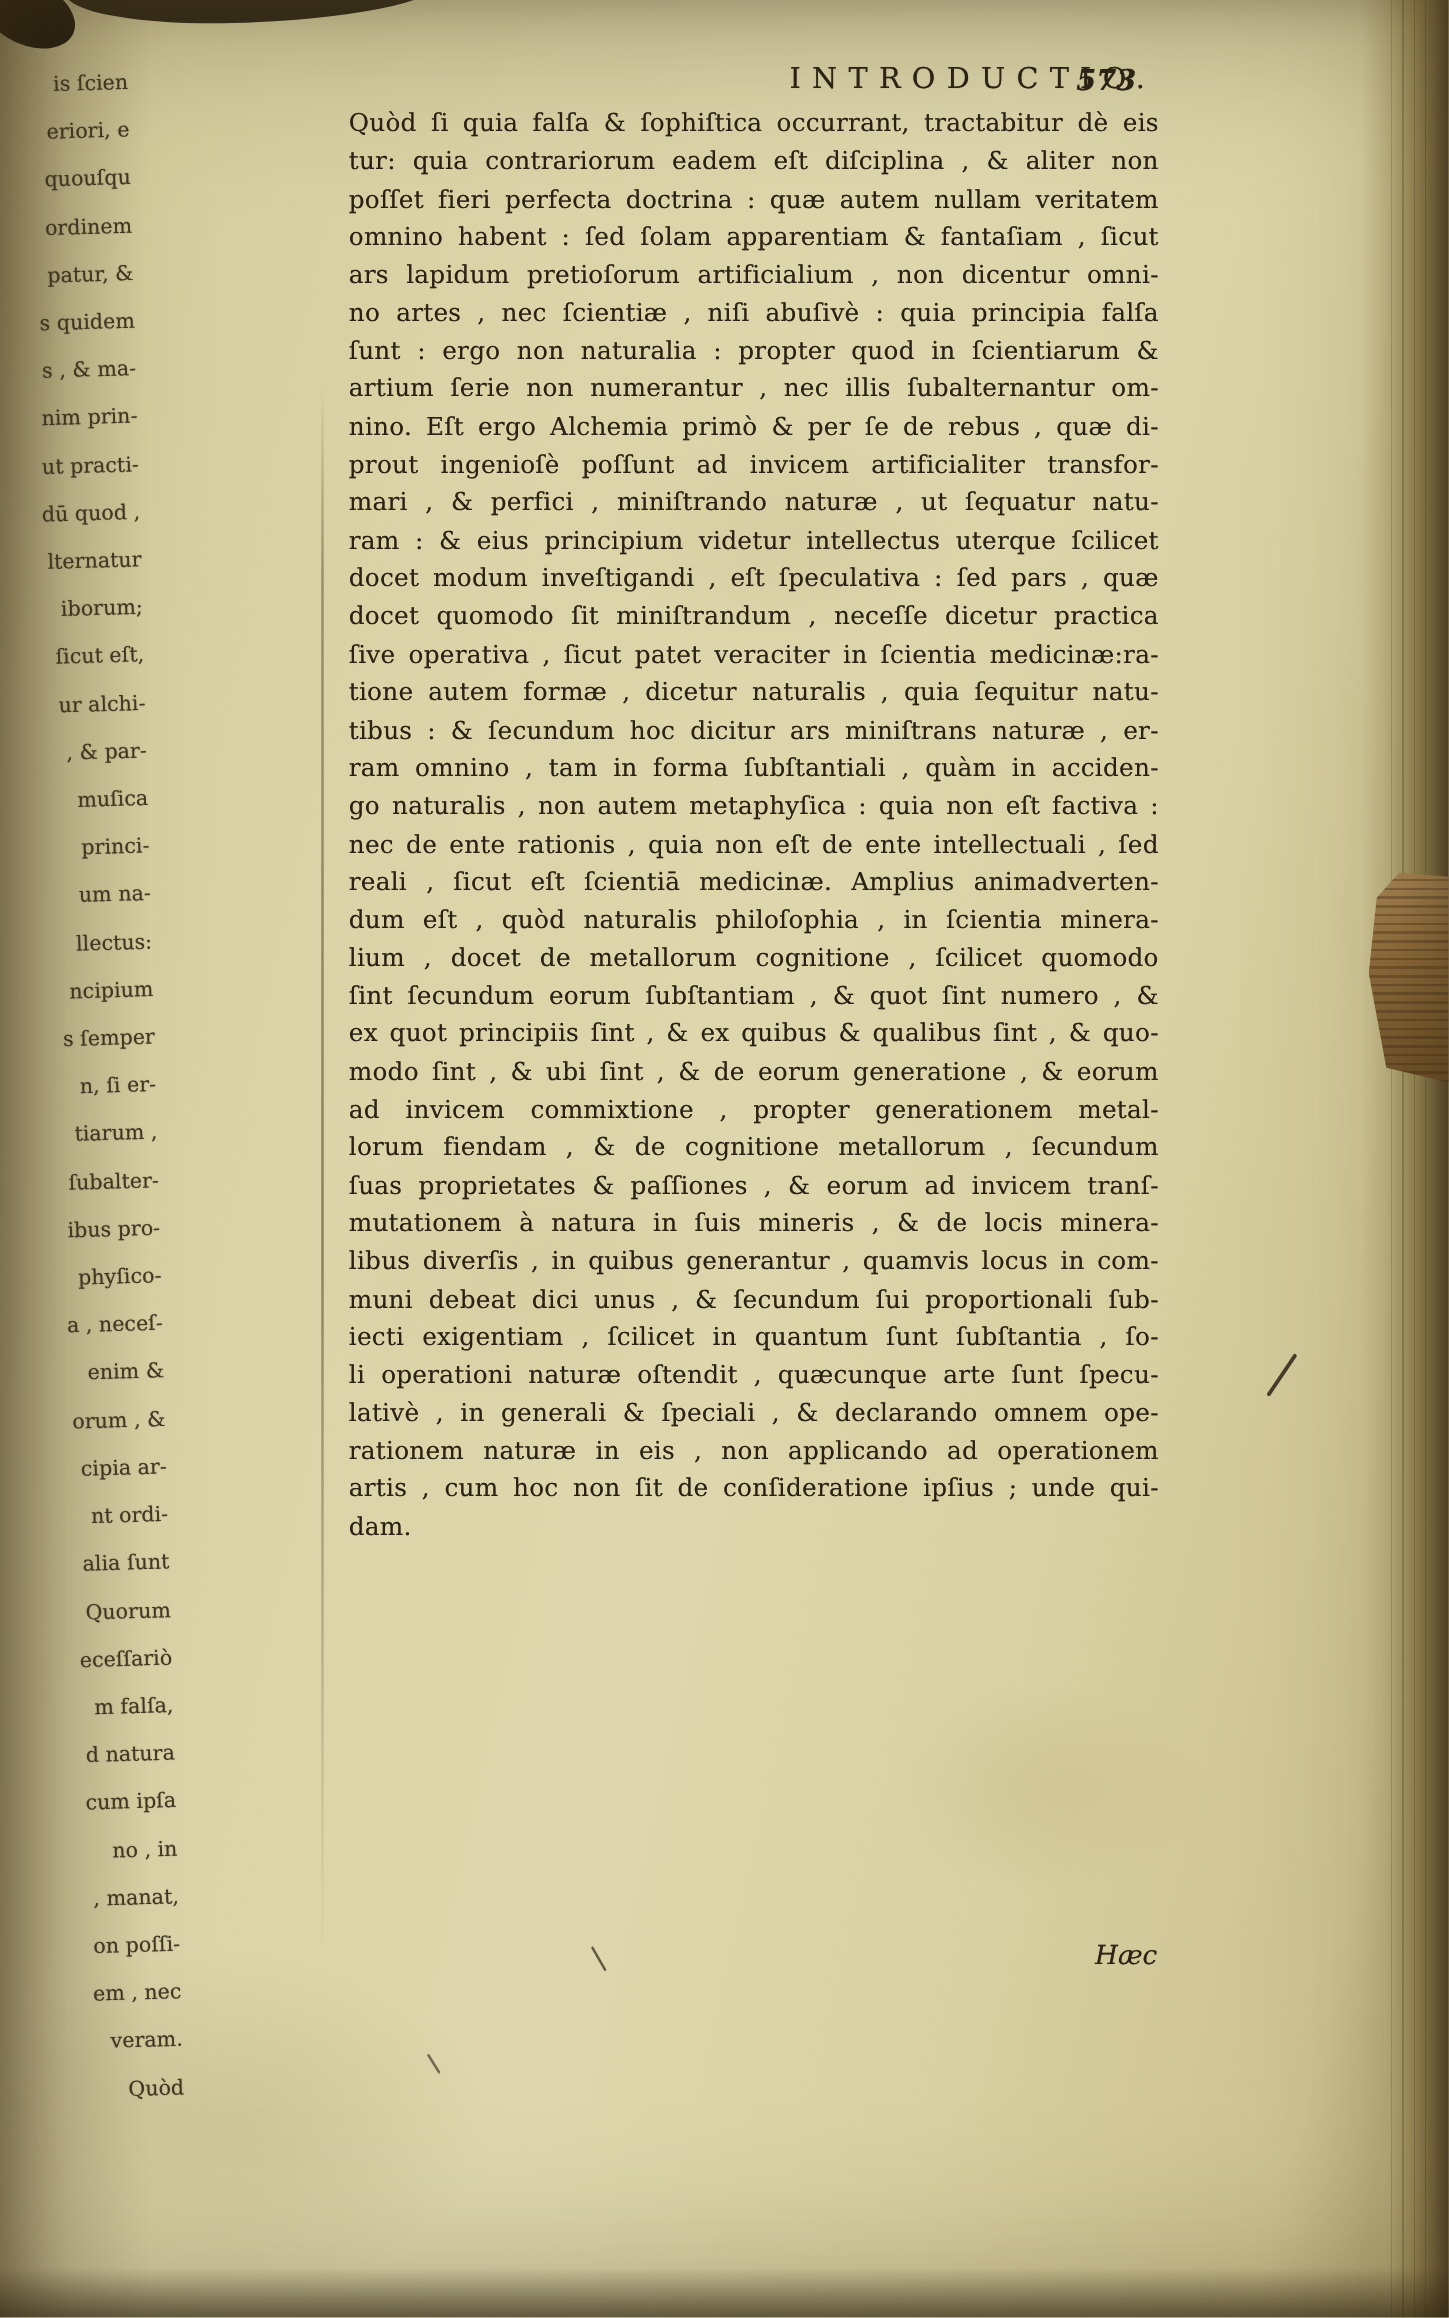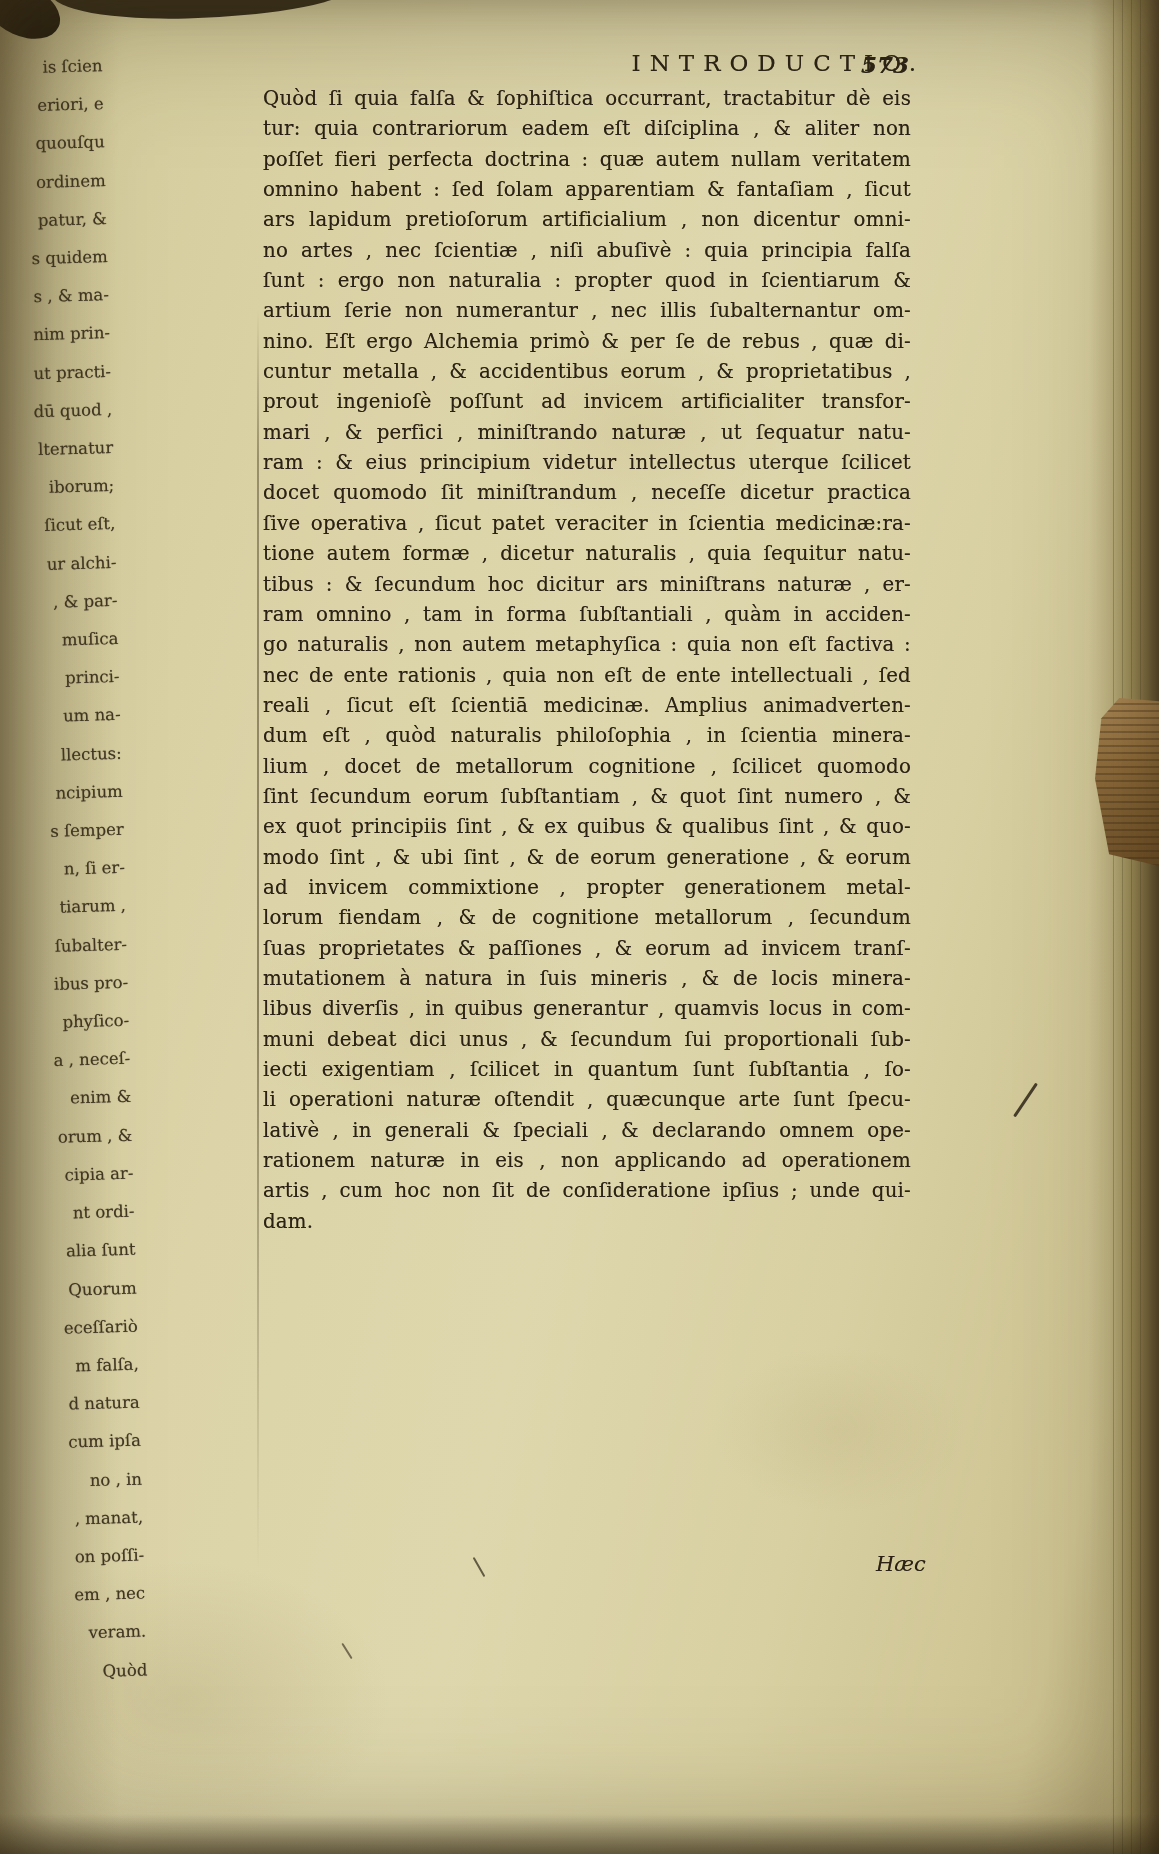--- a/index.html
+++ b/index.html
@@ -44,21 +44,21 @@
     background:linear-gradient(to top,rgba(40,30,12,.55),rgba(40,30,12,0));}
 
   
   .ink{color:#2b2215;}
   .running-head{position:absolute;left:280px;top:50px;width:645px;height:34px;}
   .head-title{position:absolute;left:0;right:0;text-align:right;
     font-size:23px;letter-spacing:9px;font-variant:small-caps;
     text-shadow:0 0 .6px rgba(43,34,21,.55);}
   .page-number{position:absolute;right:16px;top:1px;font-size:23px;font-style:italic;
     font-weight:bold;text-shadow:0 0 .6px rgba(43,34,21,.55);}
-  .body-block{position:absolute;left:263px;top:84px;width:648px;}
+  .body-block{position:absolute;left:279px;top:84px;width:648px;}
   .body-line{font-size:19.8px;line-height:30.35px;letter-spacing:.2px;
     text-align:justify;text-align-last:justify;white-space:normal;
     text-shadow:0 0 .5px rgba(43,34,21,.5);}
   .body-line:last-child{text-align-last:left;}
   .catchword{position:absolute;left:876px;top:1552px;font-size:21px;font-style:italic;
     font-weight:normal;text-shadow:0 0 .6px rgba(43,34,21,.5);}
 
   
   .margin-strip{position:absolute;left:0;top:50px;width:102px;text-align:right;
     transform:rotate(-1.6deg);transform-origin:top left;color:#3b301d;}
@@ -134,24 +134,24 @@
 <div class="body-block">
     <div class="body-line ink">Quòd ſi quia falſa &amp; ſophiſtica occurrant, tractabitur dè eis</div>
     <div class="body-line ink">tur: quia contrariorum eadem eſt diſciplina , &amp; aliter non</div>
     <div class="body-line ink">poſſet fieri perfecta doctrina : quæ autem nullam veritatem</div>
     <div class="body-line ink">omnino habent : ſed ſolam apparentiam &amp; fantaſiam , ſicut</div>
     <div class="body-line ink">ars lapidum pretioſorum artificialium , non dicentur omni-</div>
     <div class="body-line ink">no artes , nec ſcientiæ , niſi abuſivè : quia principia falſa</div>
     <div class="body-line ink">ſunt : ergo non naturalia : propter quod in ſcientiarum &amp;</div>
     <div class="body-line ink">artium ſerie non numerantur , nec illis ſubalternantur om-</div>
     <div class="body-line ink">nino. Eſt ergo Alchemia primò &amp; per ſe de rebus , quæ di-</div>
-    <div class="body-line ink">cuntur metalla , &amp; accidentibus eorum , &amp; proprietatibus ,</div>
     <div class="body-line ink">prout ingenioſè poſſunt ad invicem artificialiter transfor-</div>
     <div class="body-line ink">mari , &amp; perfici , miniſtrando naturæ , ut ſequatur natu-</div>
     <div class="body-line ink">ram : &amp; eius principium videtur intellectus uterque ſcilicet</div>
+    <div class="body-line ink">docet modum inveſtigandi , eſt ſpeculativa : ſed pars , quæ</div>
     <div class="body-line ink">docet quomodo ſit miniſtrandum , neceſſe dicetur practica</div>
     <div class="body-line ink">ſive operativa , ſicut patet veraciter in ſcientia medicinæ:ra-</div>
     <div class="body-line ink">tione autem formæ , dicetur naturalis , quia ſequitur natu-</div>
     <div class="body-line ink">tibus : &amp; ſecundum hoc dicitur ars miniſtrans naturæ , er-</div>
     <div class="body-line ink">ram omnino , tam in forma ſubſtantiali , quàm in acciden-</div>
     <div class="body-line ink">go naturalis , non autem metaphyſica : quia non eſt factiva :</div>
     <div class="body-line ink">nec de ente rationis , quia non eſt de ente intellectuali , ſed</div>
     <div class="body-line ink">reali , ſicut eſt ſcientiā medicinæ. Amplius animadverten-</div>
     <div class="body-line ink">dum eſt , quòd naturalis philoſophia , in ſcientia minera-</div>
     <div class="body-line ink">lium , docet de metallorum cognitione , ſcilicet quomodo</div>

